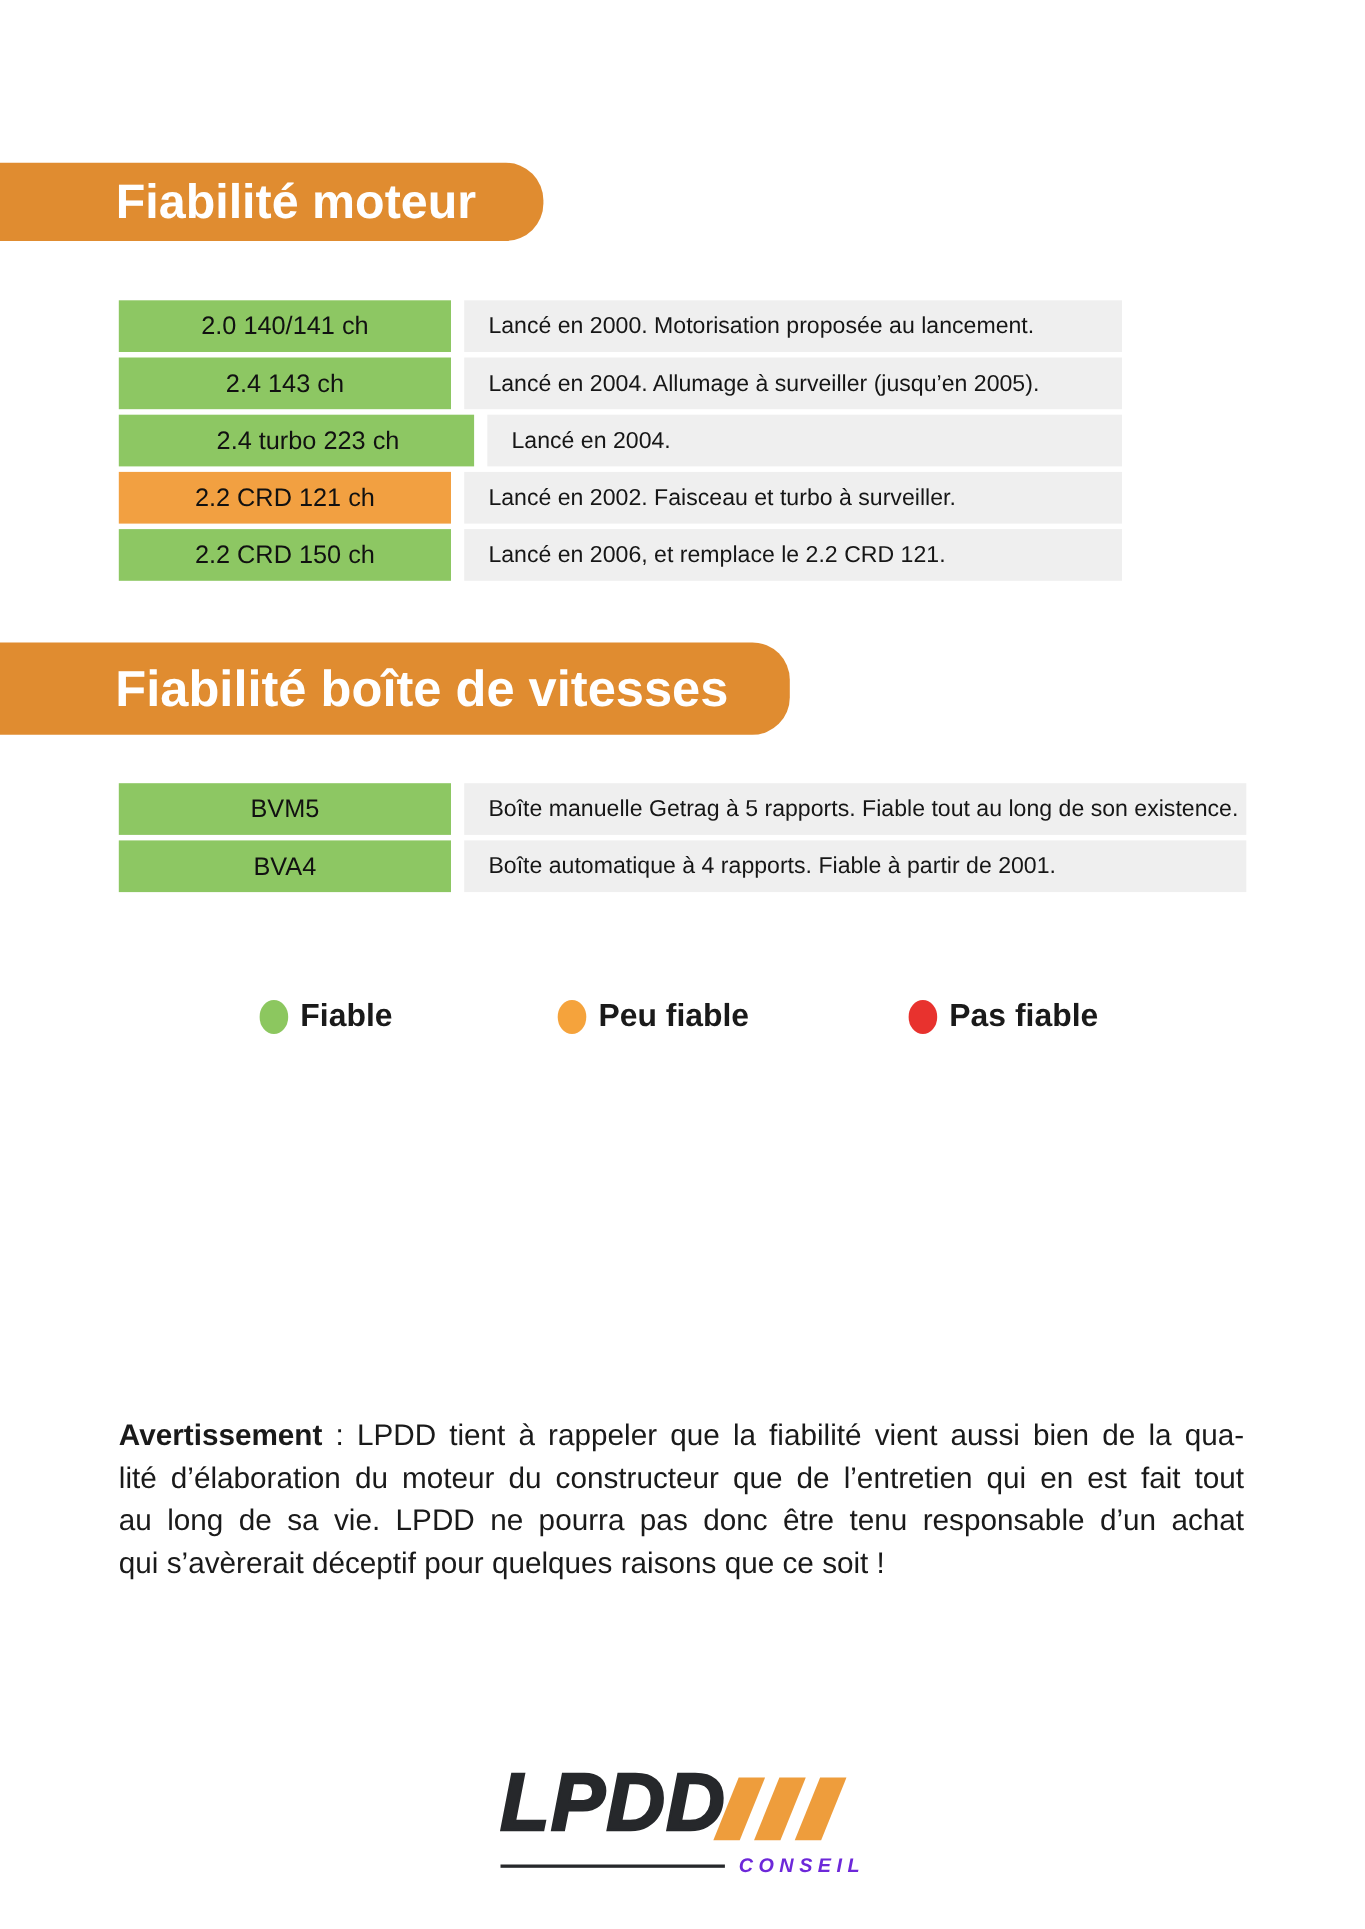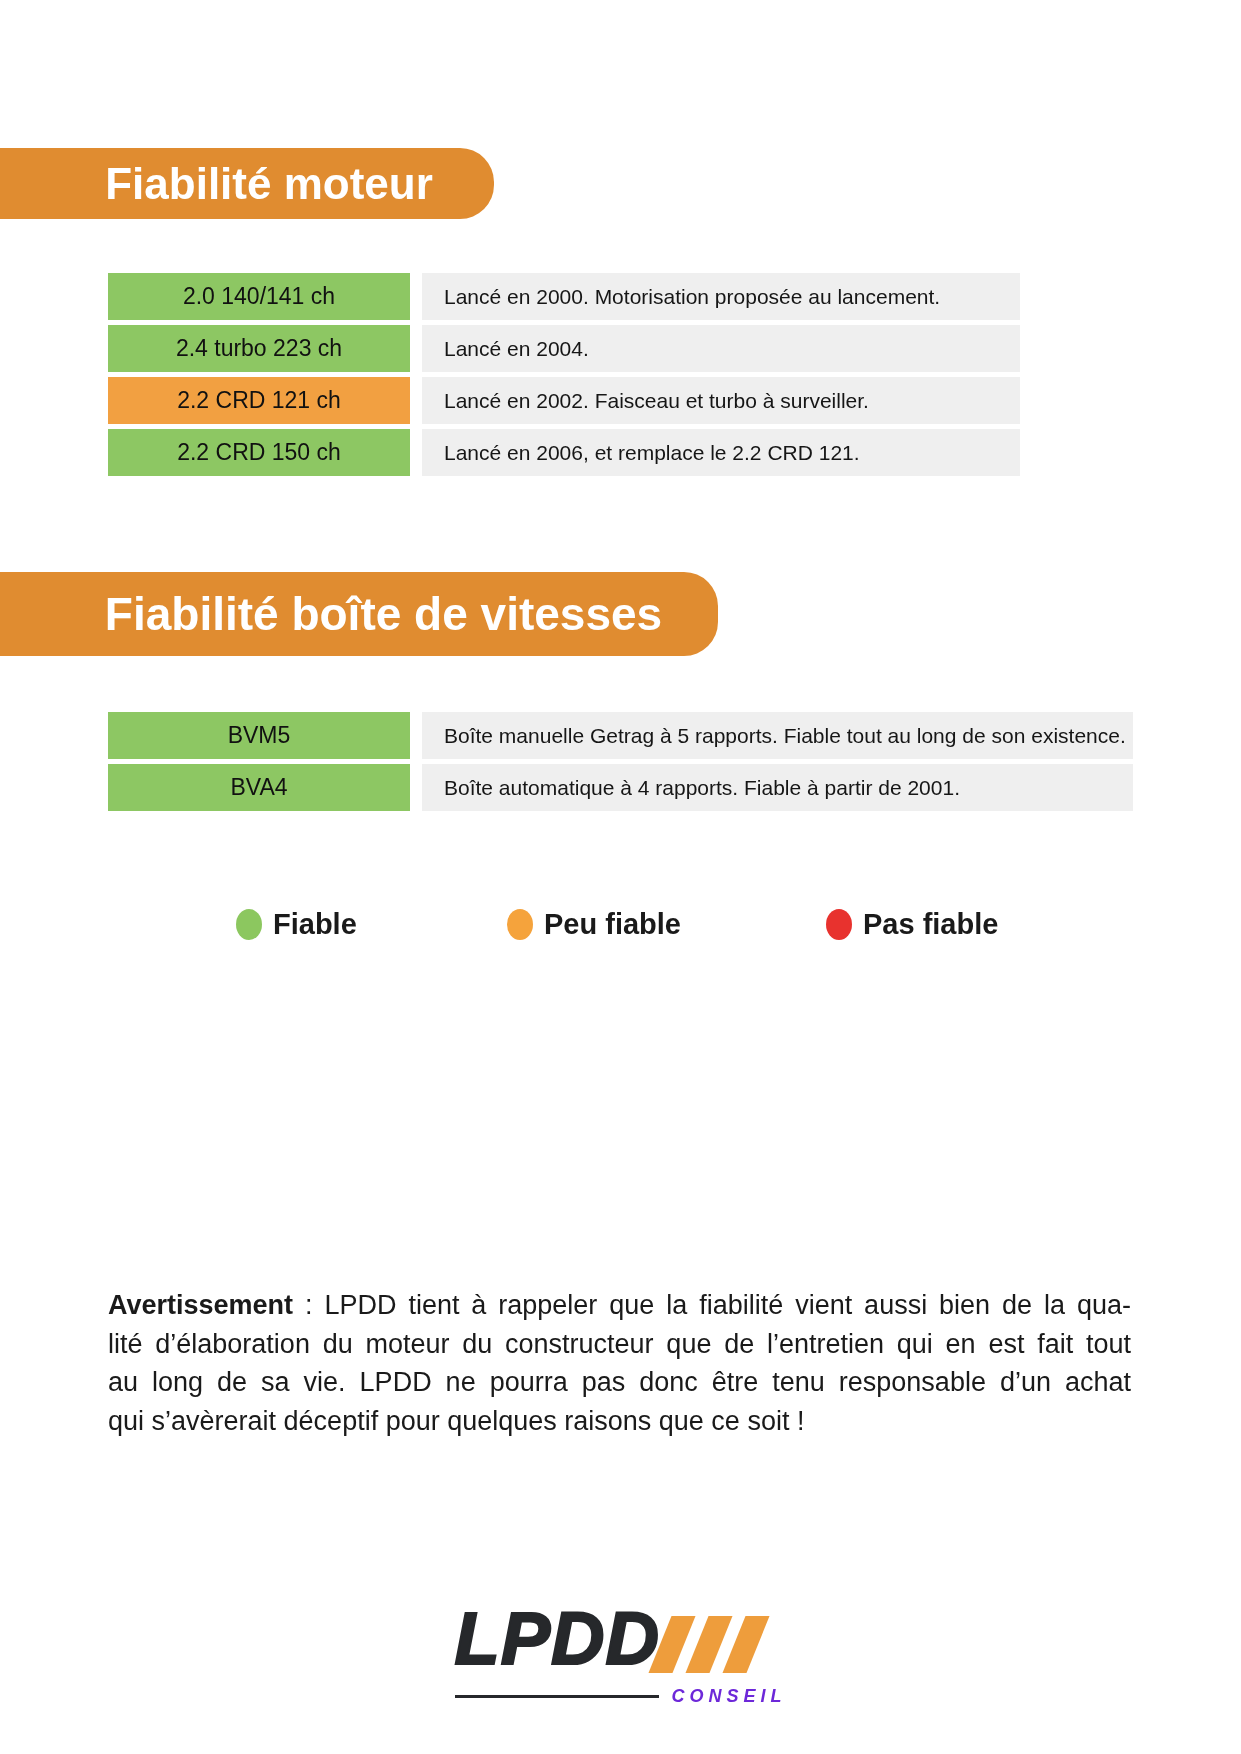--- a/index.html
+++ b/index.html
@@ -10,21 +10,21 @@
   }
   .page{position:absolute;inset:0;}
 
   
   .banner{
     position:absolute;left:0;background:#E08C30;color:#ffffff;
     font-weight:bold;display:flex;align-items:center;justify-content:center;
     border-radius:0 34px 34px 0;
   }
   .banner.engine{top:148px;width:494px;height:71px;font-size:44px;padding-left:44px;box-sizing:border-box;}
-  .banner.gearbox{top:572px;width:718px;height:84px;font-size:46px;padding-left:49px;box-sizing:border-box;}
+  .banner.gearbox{top:584px;width:718px;height:84px;font-size:46px;padding-left:49px;box-sizing:border-box;}
 
   
   .table{position:absolute;left:108px;display:flex;flex-direction:column;}
   .table.engine{top:273px;width:912px;gap:5px;}
   .table.gearbox{top:712px;width:1025px;gap:5px;border-radius:27px;}
   .trow{display:flex;height:47px;}
   .cell-label{
     width:302px;flex:0 0 302px;display:flex;align-items:center;justify-content:center;
     font-size:23px;color:#111111;
   }
@@ -74,21 +74,25 @@
   <div class="banner engine" style="background: rgb(224, 140, 48);">
     <span>Fiabilité moteur</span>
   </div>
 
   <div class="table engine">
       <div class="trow">
         <div class="cell-label" style="background: rgb(141, 199, 99);">2.0 140/141 ch</div>
         <div class="cell-desc" style="background: rgb(239, 239, 239);">Lancé en 2000. Motorisation proposée au lancement.</div>
       </div>
       <div class="trow">
-        <div class="cell-label" style="background: rgb(141, 199, 99);">2.4 turbo 223 ch</div>
+        <div class="cell-label" style="background: rgb(141, 199, 99);">2.4 143 ch</div>
+        <div class="cell-desc" style="background: rgb(239, 239, 239);">Lancé en 2004. Allumage à surveiller (jusqu’en 2005).</div>
+      </div>
+      <div class="trow">
+        <div class="cell-label" style="background: rgb(141, 199, 99); padding-left: 21px;">2.4 turbo 223 ch</div>
         <div class="cell-desc" style="background: rgb(239, 239, 239);">Lancé en 2004.</div>
       </div>
       <div class="trow">
         <div class="cell-label" style="background: rgb(242, 160, 65);">2.2 CRD 121 ch</div>
         <div class="cell-desc" style="background: rgb(239, 239, 239);">Lancé en 2002. Faisceau et turbo à surveiller.</div>
       </div>
       <div class="trow">
         <div class="cell-label" style="background: rgb(141, 199, 99);">2.2 CRD 150 ch</div>
         <div class="cell-desc" style="background: rgb(239, 239, 239);">Lancé en 2006, et remplace le 2.2 CRD 121.</div>
       </div>

